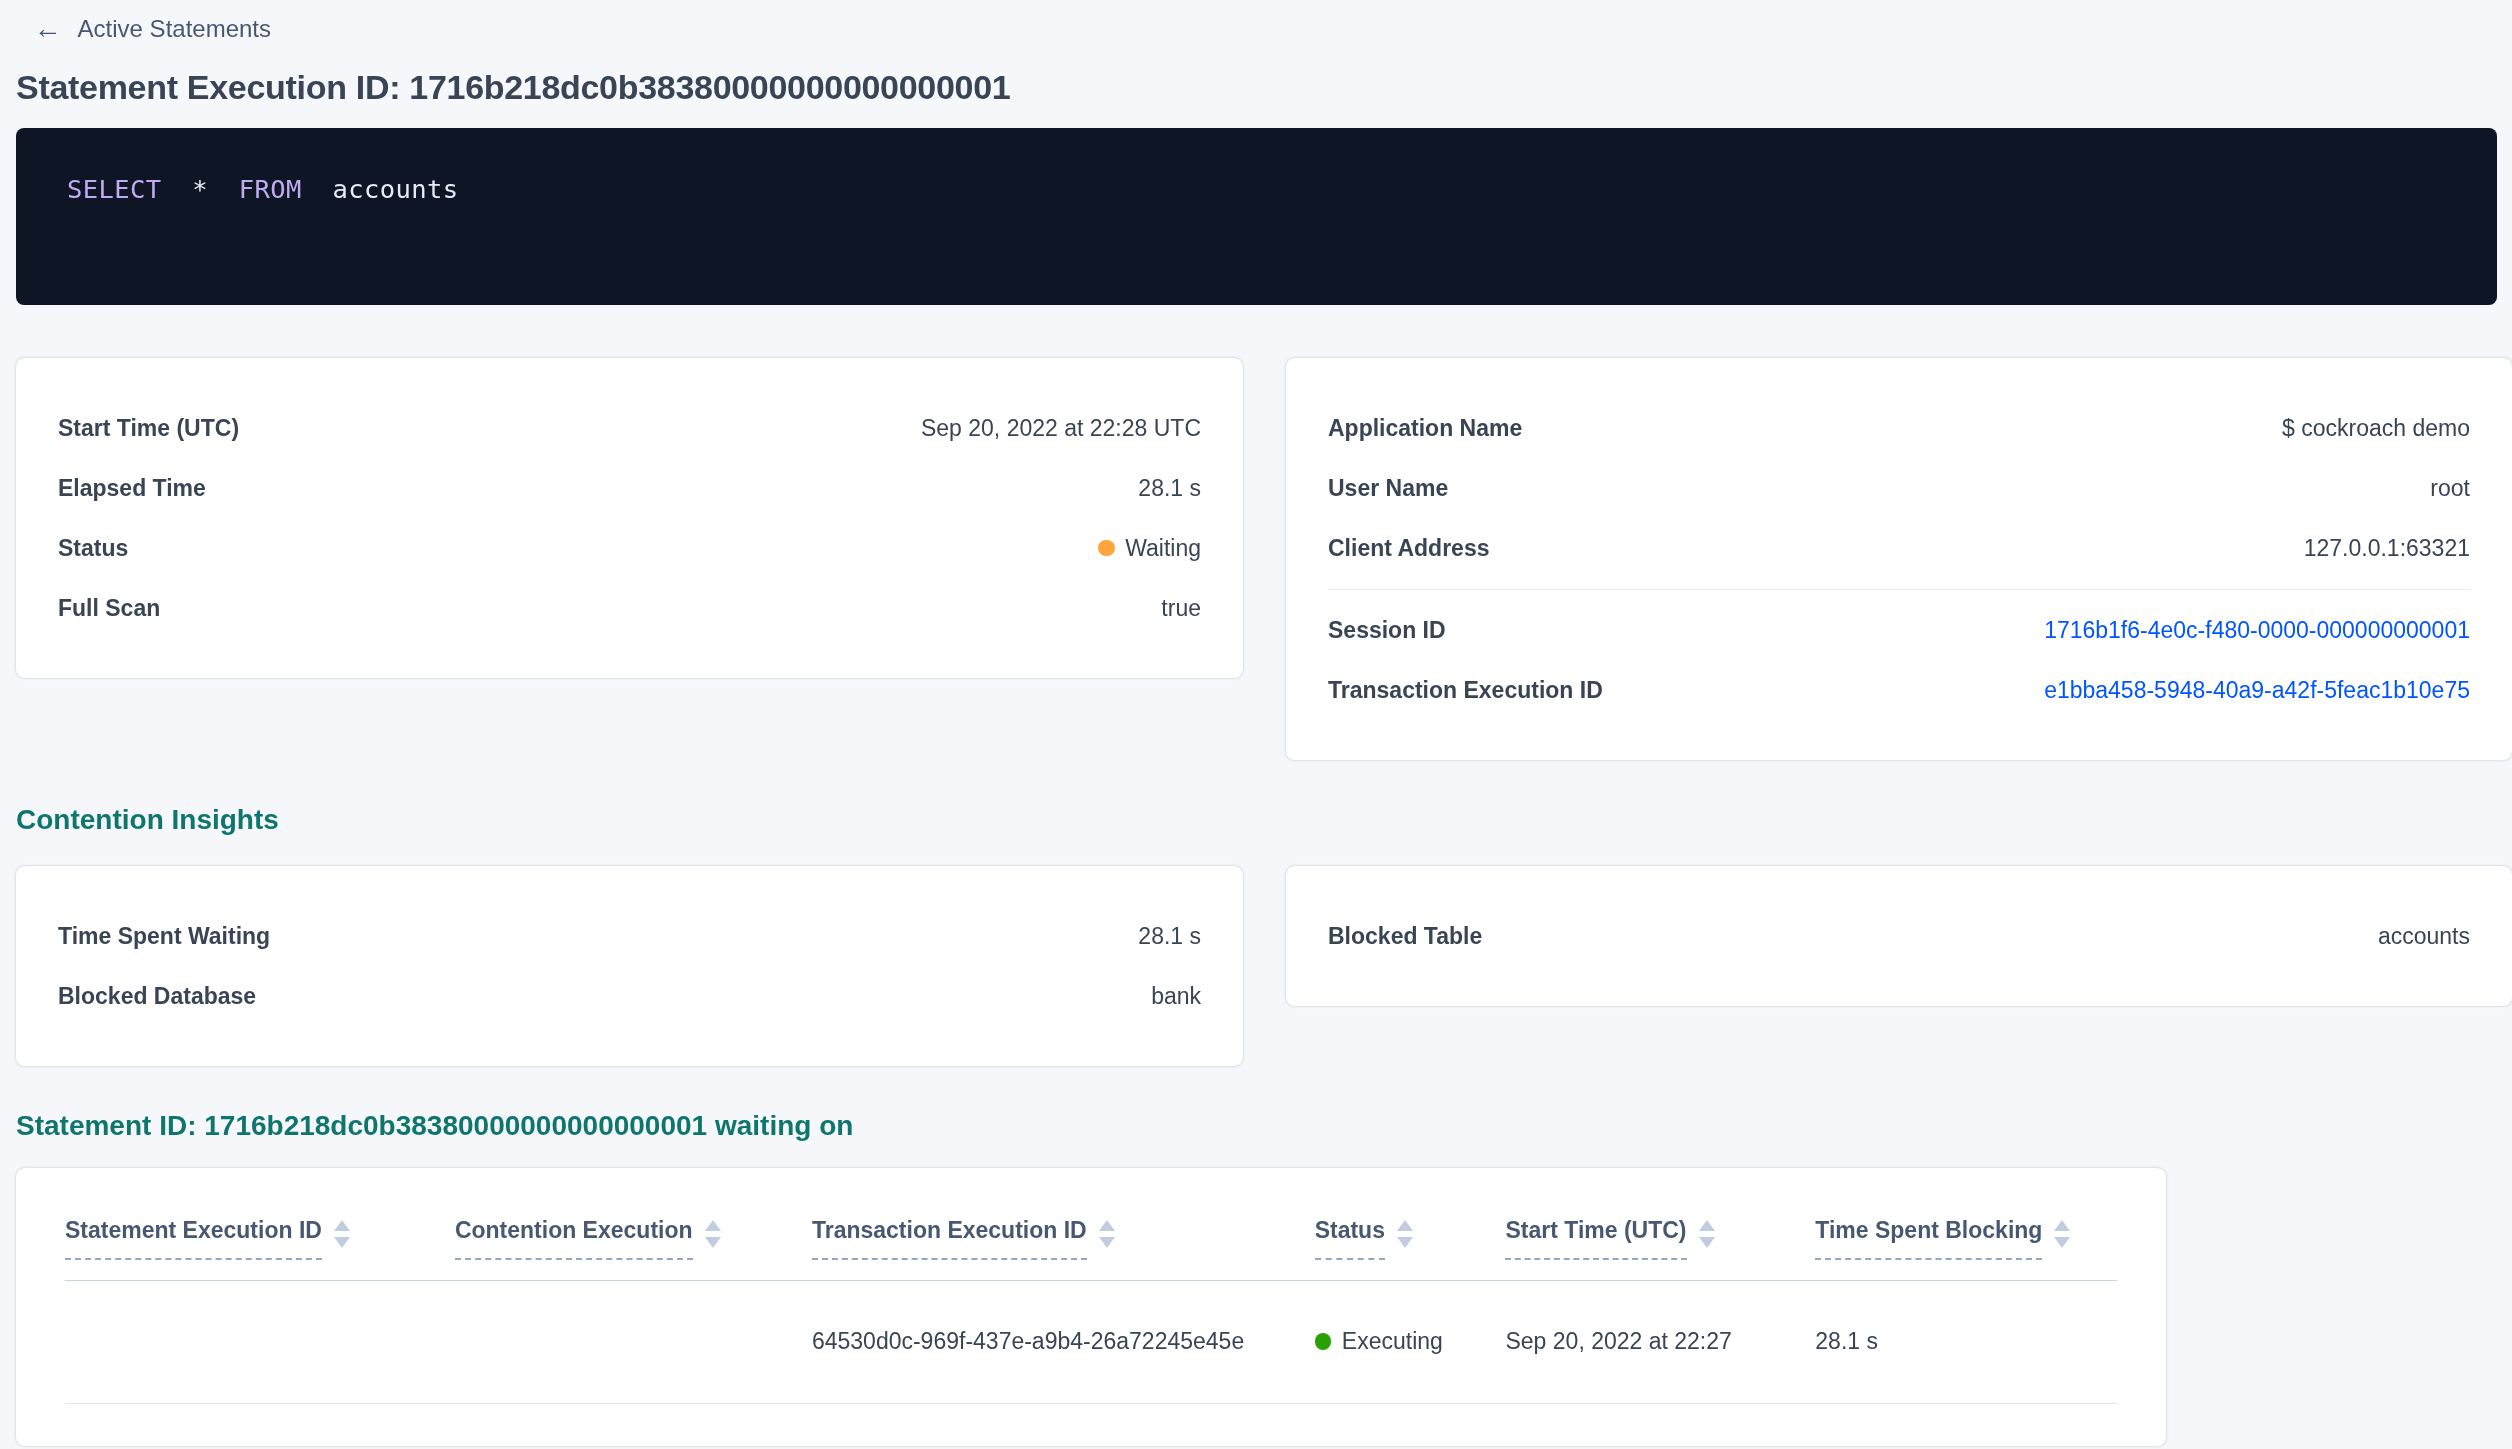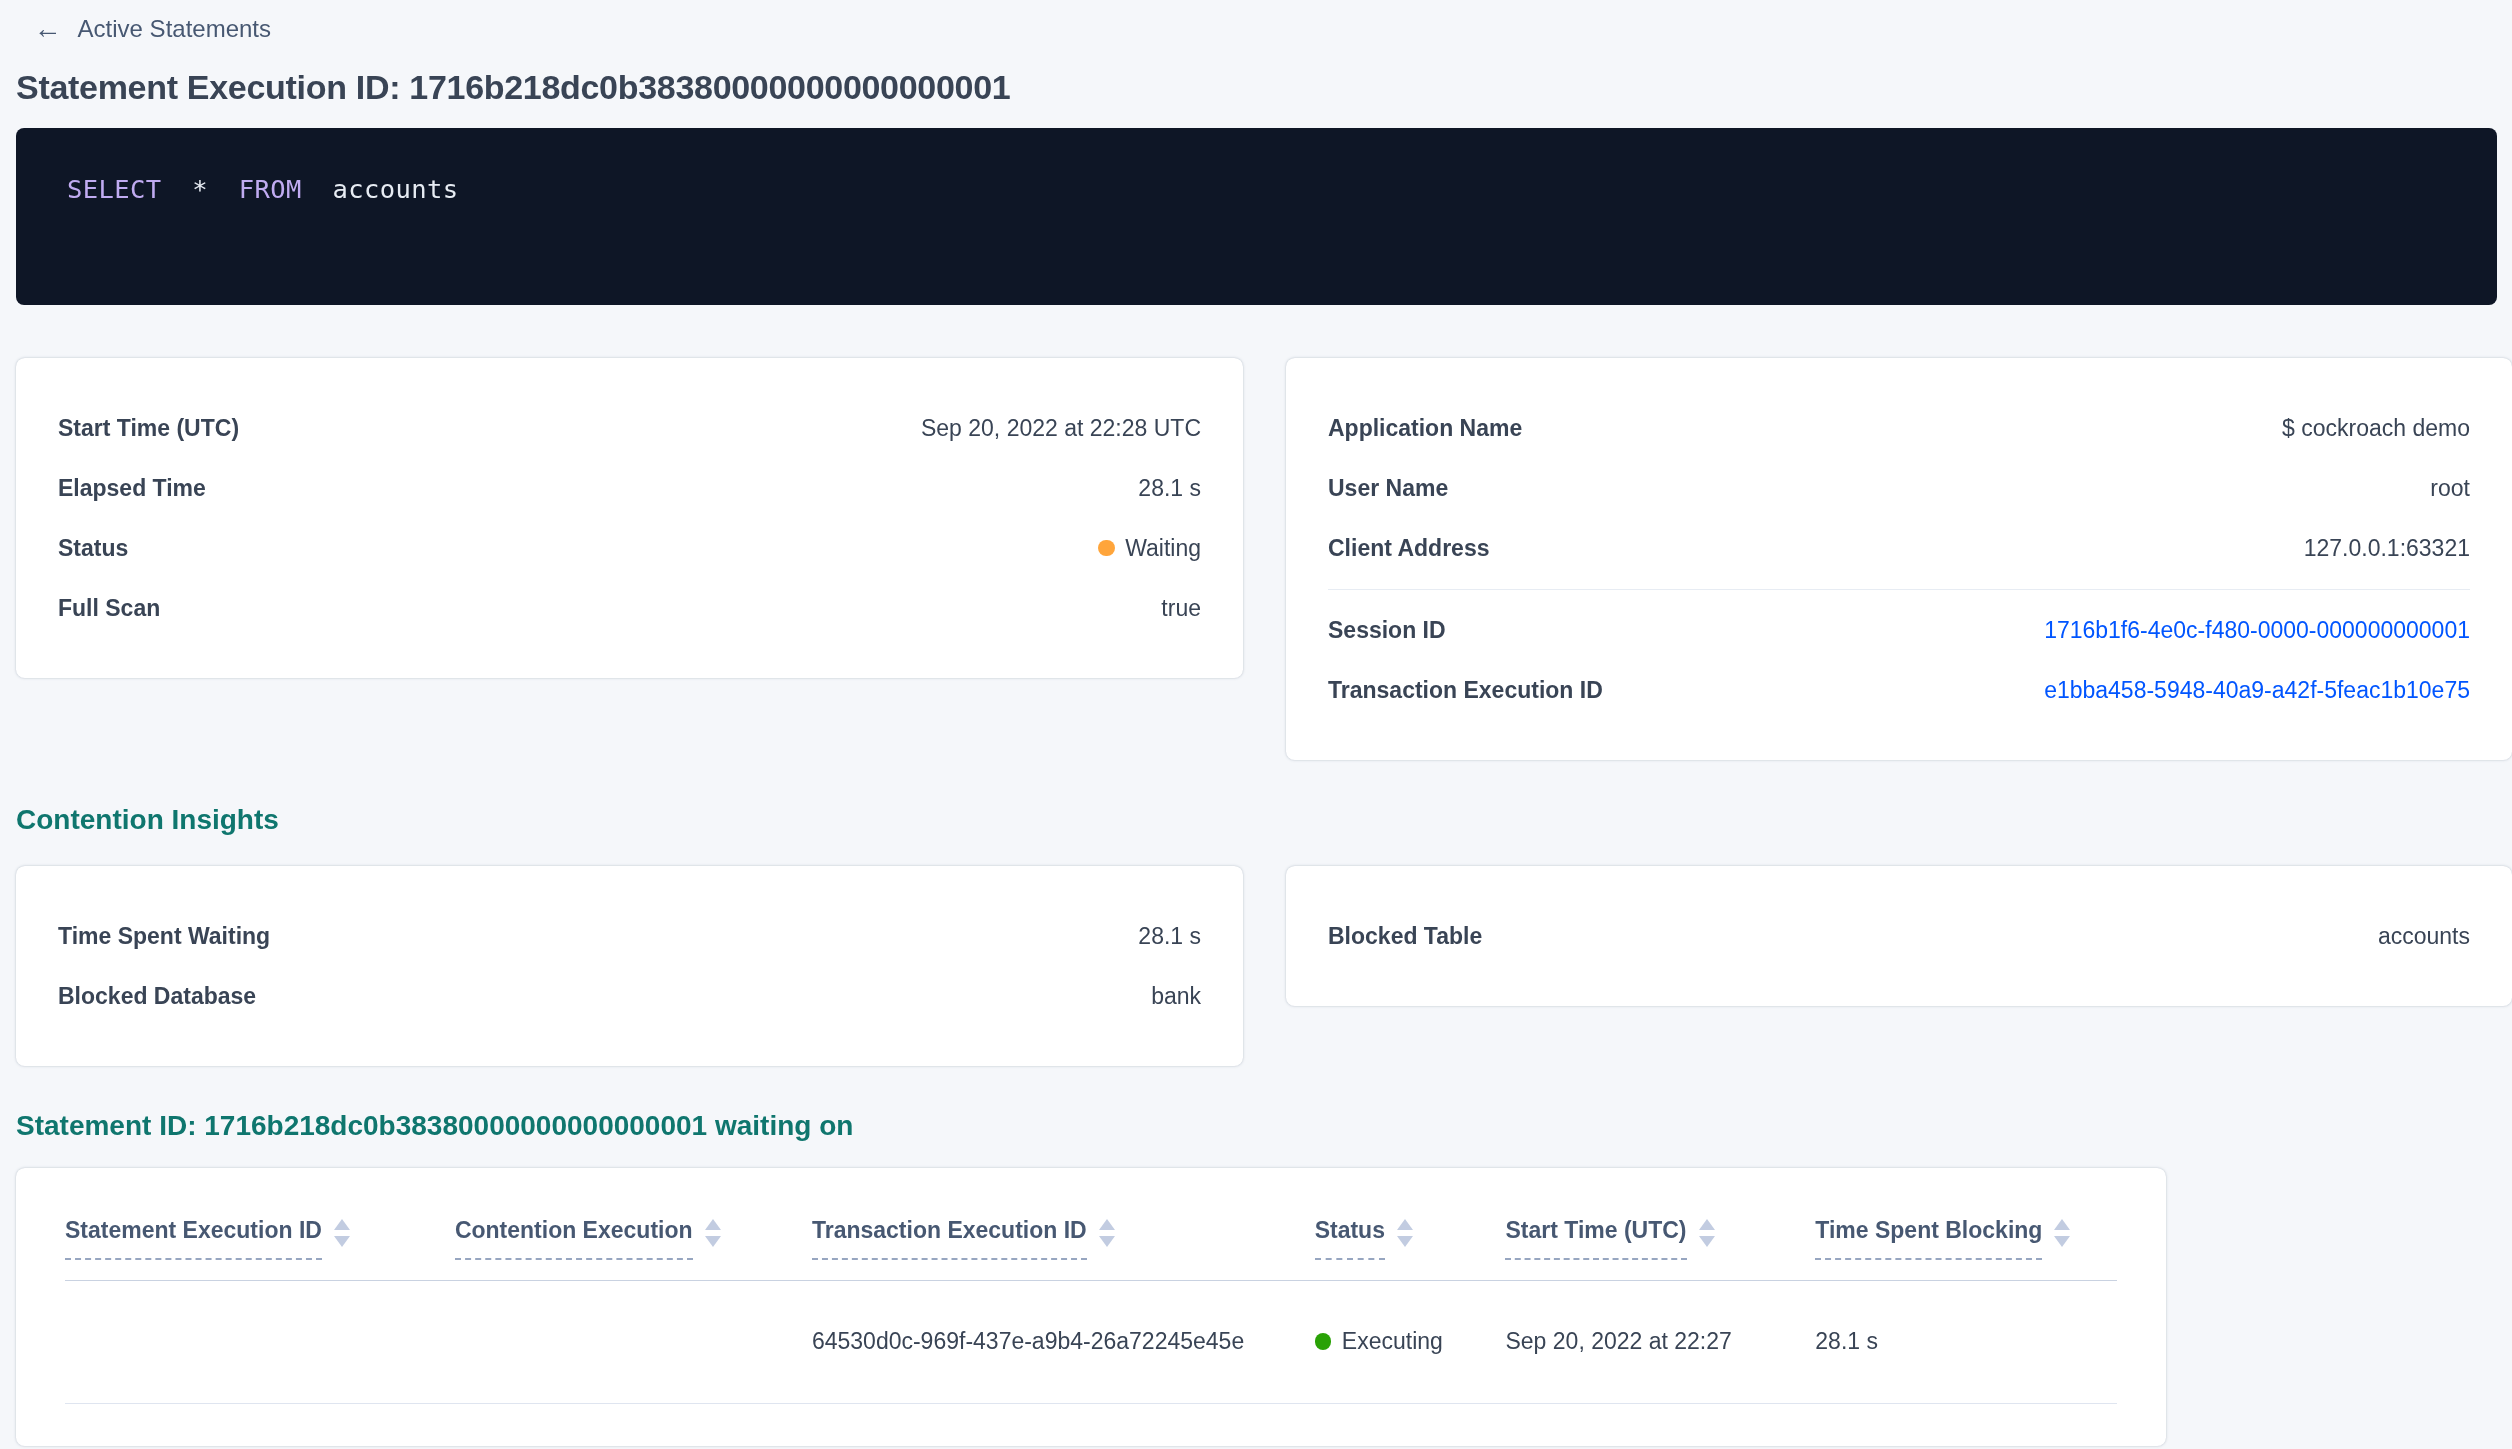--- a/index.html
+++ b/index.html
@@ -78,21 +78,21 @@
     box-shadow: 0 0 2.6px rgba(67, 90, 111, 0.35);
     padding: 12.3px 49px 42px 49px;
   }
   table.waiting-table { width: 100%; border-collapse: collapse; }
   .waiting-table thead th {
     text-align: left; vertical-align: top;
     padding: 37px 0 19.3px 0;
     border-bottom: 1.8px solid #c9d2e1;
     cursor: pointer;
   }
-  .th-inner { display: flex; align-items: center; gap: 12px; }
+  .th-inner { display: flex; align-items: flex-end; gap: 12px; }
   .th-label {
     font-size: 23px; font-weight: 700; color: #475872;
     padding-bottom: 14px; border-bottom: 2.6px dashed #97a6c0;
     white-space: nowrap;
   }
   .sort-icon { display: inline-flex; flex-direction: column; gap: 6.1px; margin-bottom: 12.3px; }
   .sort-icon .tri-up {
     width: 0; height: 0;
     border-left: 8.8px solid transparent; border-right: 8.8px solid transparent;
     border-bottom: 11.4px solid #c2cce1;

